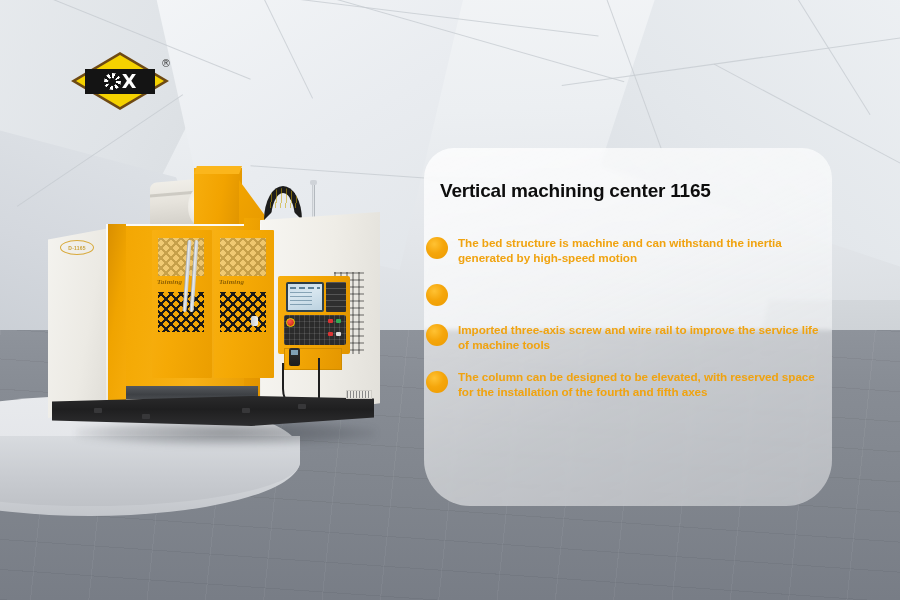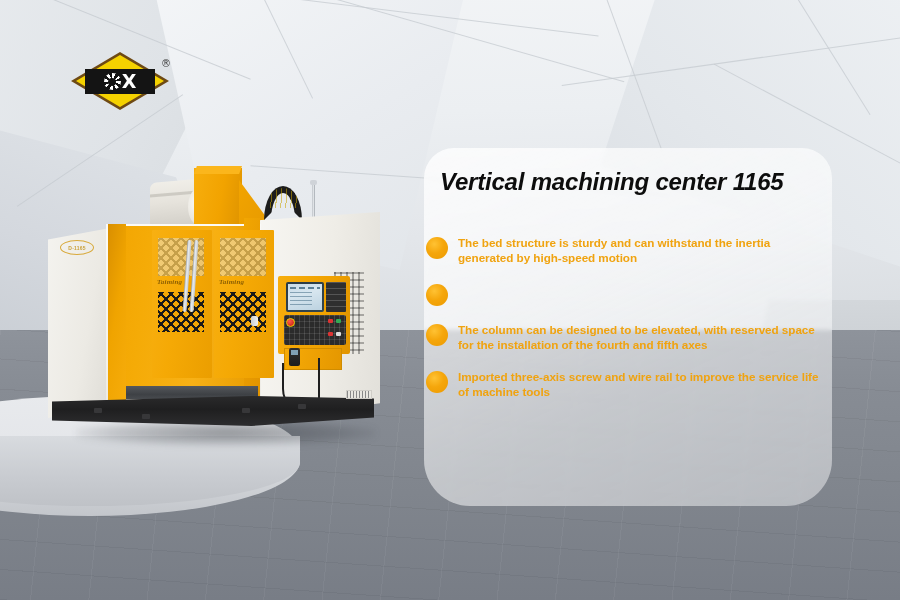--- a/index.html
+++ b/index.html
@@ -367,24 +367,23 @@
   }
 
   
   .info{
     position:absolute; left:424px; top:148px; width:408px; height:358px;
     background:linear-gradient(155deg,rgba(255,255,255,.78) 0%,rgba(255,255,255,.62) 38%,rgba(250,251,252,.55) 62%,rgba(245,246,248,.48) 100%);
     border-radius:30px 30px 46px 46px;
     backdrop-filter:blur(2px);
   }
   .info-title{
-    position:absolute; left:16px; top:20px; width:380px;
-    font-size:24px; font-weight:bold; color:#0d0d0d;
+    position:absolute; left:16px; top:32px; width:380px;
+    font-size:19px; font-weight:bold; color:#0d0d0d;
     letter-spacing:-.2px;
-    font-style:italic;
   }
   .bullets{ position:absolute; left:0; top:88px; width:408px; }
   .bullet{ position:relative; display:flex; align-items:flex-start; margin-bottom:17px; }
   .dot{
     flex:0 0 auto; width:22px; height:22px; border-radius:50%;
     background:radial-gradient(circle at 38% 32%,#ffc233 0%,#f5a60b 45%,#ec9a00 100%);
     margin-left:2px; margin-top:1px;
   }
   .btext{
     margin-left:10px; width:366px;
@@ -507,29 +506,29 @@
     <div class="plinth-bolt" style="left:196px;top:240px;"></div>
     <div class="plinth-bolt" style="left:252px;top:236px;"></div>
     <div class="side-plate"></div>
   </div>
 
   <div class="info">
     <div class="info-title">Vertical machining center 1165</div>
     <div class="bullets">
       <div class="bullet">
         <div class="dot"></div>
-        <div class="btext">The bed structure is sturdy and can withstand the inertia generated by high-speed motion</div>
+        <div class="btext">The bed structure is machine and can withstand the inertia generated by high-speed motion</div>
       </div>
       <div class="bullet">
         <div class="dot"></div>
       </div>
       <div class="bullet">
         <div class="dot"></div>
-        <div class="btext">The column can be designed to be elevated, with reserved space for the installation of the fourth and fifth axes</div>
+        <div class="btext">Imported three-axis screw and wire rail to improve the service life of machine tools</div>
       </div>
       <div class="bullet">
         <div class="dot"></div>
-        <div class="btext">Imported three-axis screw and wire rail to improve the service life of machine tools</div>
+        <div class="btext">The column can be designed to be elevated, with reserved space for the installation of the fourth and fifth axes</div>
       </div>
     </div>
   </div>
 
 </div>
 
 </body></html>

